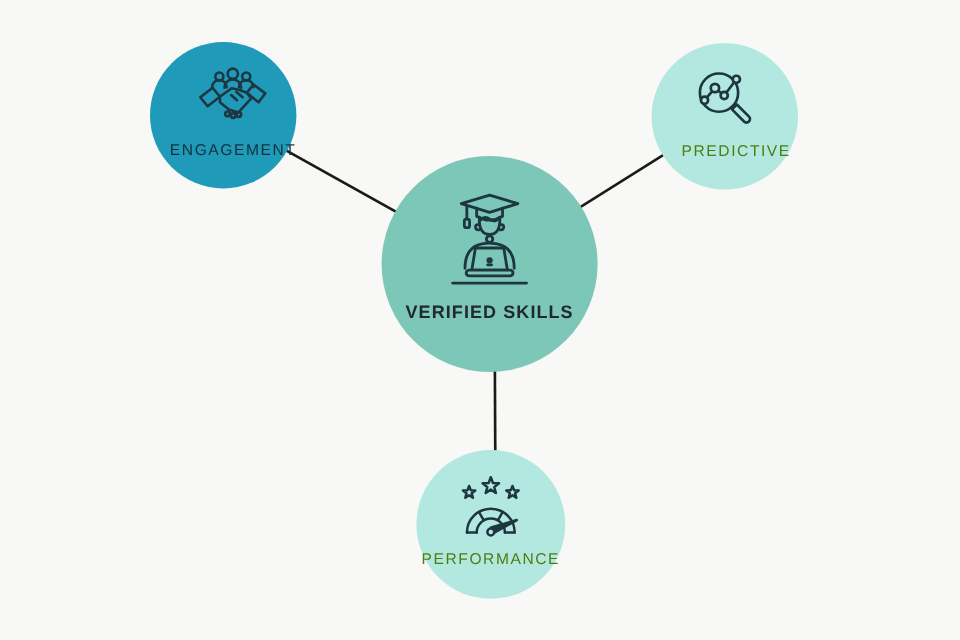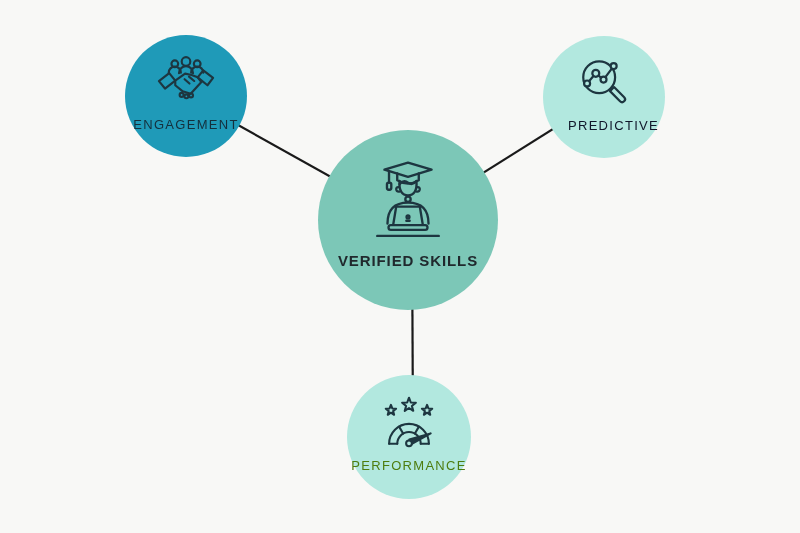--- a/index.html
+++ b/index.html
@@ -116,21 +116,21 @@
         <circle cx="32" cy="55.5" r="1.4"></circle>
         <path d="M30.4 59.2 h3.2"></path>
         <rect class="fill-center" x="13" y="63.5" width="38" height="4.6" rx="2.3"></rect>
 
         <path d="M2 74 h60"></path>
       </svg>
       <div class="label" style="color: rgb(32, 41, 45);">VERIFIED SKILLS</div>
     </div>
   </div>
 
-  <div class="node sat node-engagement" style="background-color: rgb(31, 154, 184);">
+  <div class="node sat node-engagement" style="background-color: rgb(31, 154, 184); align-items: flex-end;">
     <div class="inner">
       <svg class="icon" width="60" height="56" viewBox="0 0 64 60" style="color: rgb(29, 54, 64);">
 
         <circle cx="20" cy="10.5" r="3.6"></circle>
         <path d="M13.5 20 a6.5 6.5 0 0 1 13 0"></path>
         <circle cx="44" cy="10.5" r="3.6"></circle>
         <path d="M37.5 20 a6.5 6.5 0 0 1 13 0"></path>
         <circle cx="32" cy="8" r="4.6"></circle>
         <path d="M24.5 20.5 a7.5 7.5 0 0 1 15 0"></path>
 
@@ -156,21 +156,21 @@
         <circle cx="25" cy="23" r="16.5"></circle>
 
         <path d="M36.2 37.4 L46.6 47.9 a3 3 0 0 0 4.3 -4.2 L40.4 33.2 Z"></path>
 
         <polyline points="12.5,29.5 21.5,19 29.5,25.5 40,11.5"></polyline>
         <circle class="fill-mint" cx="12.5" cy="29.5" r="3.1"></circle>
         <circle class="fill-mint" cx="21.5" cy="19" r="3.6"></circle>
         <circle class="fill-mint" cx="29.5" cy="25.5" r="3.1"></circle>
         <circle class="fill-mint" cx="40" cy="11.5" r="3.1"></circle>
       </svg>
-      <div class="label" style="color: #0f172a; margin-left: 19px;">PREDICTIVE</div>
+      <div class="label" style="color: #4d7c0f; margin-left: 19px;">PREDICTIVE</div>
     </div>
   </div>
 
   <div class="node sat node-performance" style="background-color: rgb(178, 232, 223);">
     <div class="inner">
       <svg class="icon" width="62" height="56" viewBox="0 0 68 62" style="color: rgb(29, 54, 64);">
 
         <polygon points="34,3 36,8.3 41.6,8.5 37.2,12.1 38.7,17.5 34,14.4 29.3,17.5 30.8,12.1 26.4,8.5 32,8.3"></polygon>
         <polygon points="14,11 15.5,14.9 19.7,15.2 16.4,17.8 17.5,21.9 14,19.6 10.5,21.9 11.6,17.8 8.3,15.2 12.5,14.9"></polygon>
         <polygon points="54,11 55.5,14.9 59.7,15.2 56.4,17.8 57.5,21.9 54,19.6 50.5,21.9 51.6,17.8 48.3,15.2 52.5,14.9"></polygon>

